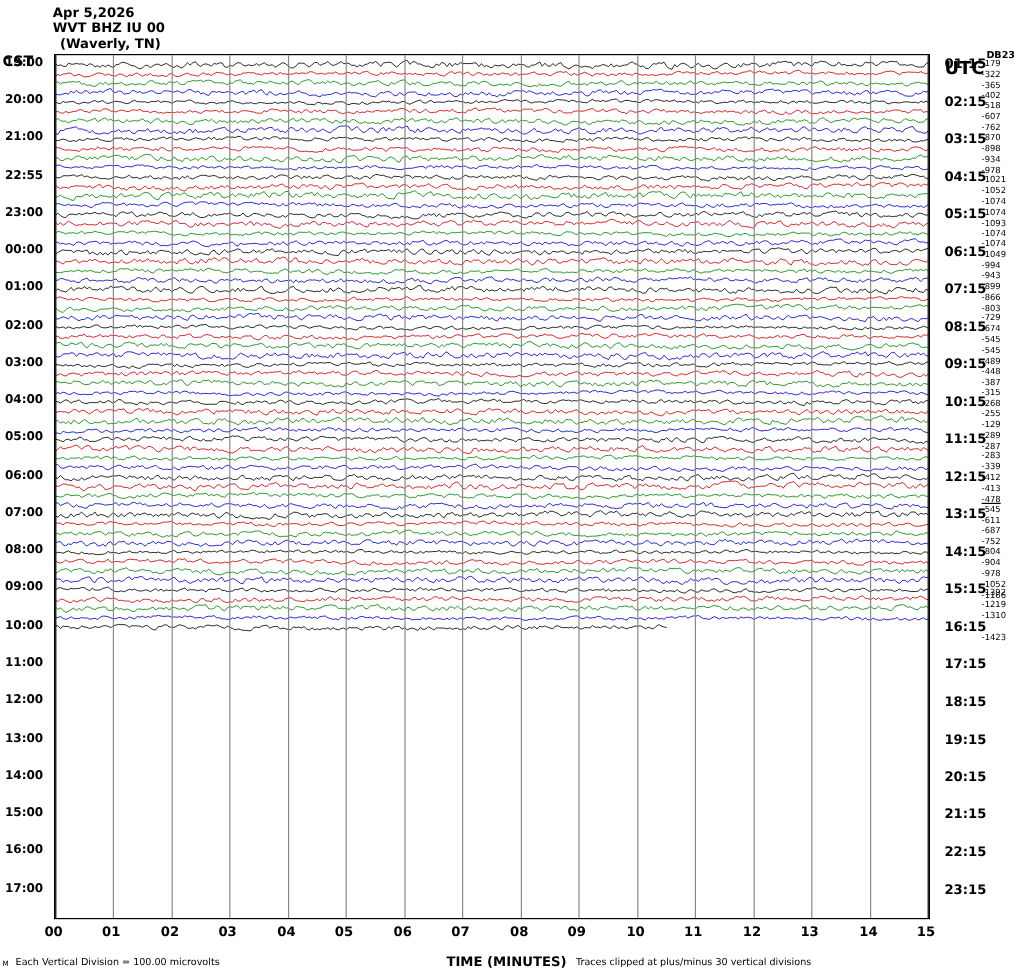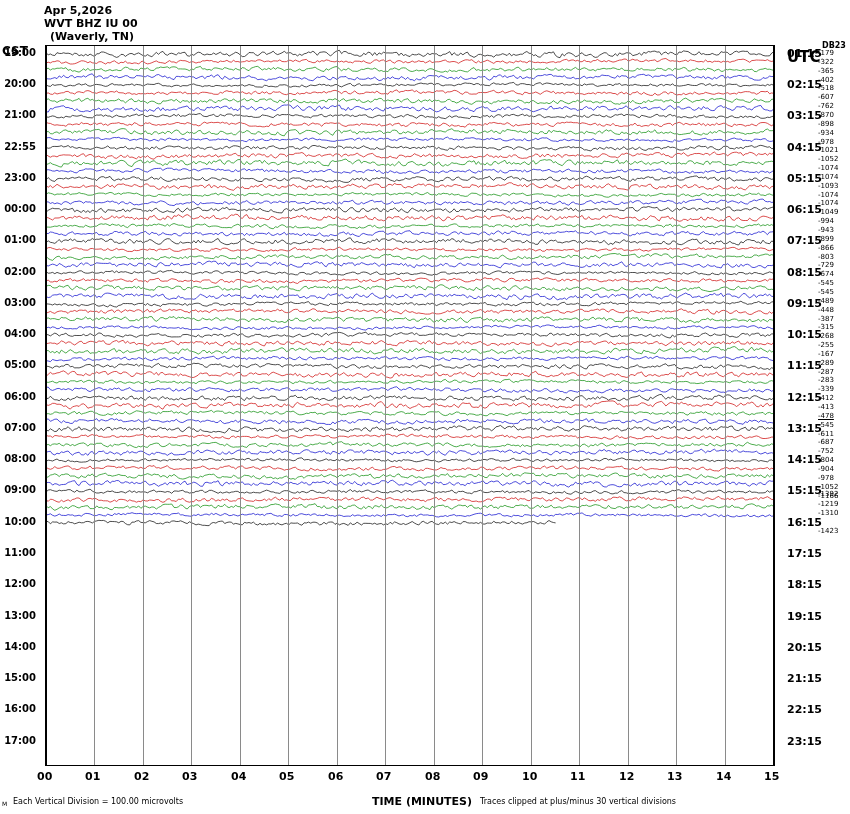--- a/index.html
+++ b/index.html
@@ -225,21 +225,21 @@
     <div class="dbv" style="top: 216px;">-729</div>
     <div class="dbv" style="top: 225px;">-674</div>
     <div class="dbv" style="top: 234px;">-545</div>
     <div class="dbv" style="top: 243px;">-545</div>
     <div class="dbv" style="top: 252px;">-489</div>
     <div class="dbv" style="top: 261px;">-448</div>
     <div class="dbv" style="top: 270px;">-387</div>
     <div class="dbv" style="top: 278px;">-315</div>
     <div class="dbv" style="top: 287px;">-268</div>
     <div class="dbv" style="top: 296px;">-255</div>
-    <div class="dbv" style="top: 305px;">-167</div>
+    <div class="dbv" style="top: 305px;">-129</div>
     <div class="dbv" style="top: 314px;">-289</div>
     <div class="dbv" style="top: 323px;">-287</div>
     <div class="dbv" style="top: 331px;">-283</div>
     <div class="dbv" style="top: 340px;">-339</div>
     <div class="dbv" style="top: 349px;">-412</div>
     <div class="dbv" style="top: 358px;">-413</div>
     <div class="dbv" style="top: 367px; text-decoration: underline;">-478</div>
     <div class="dbv" style="top: 376px;">-545</div>
     <div class="dbv" style="top: 385px;">-611</div>
     <div class="dbv" style="top: 393px; text-align: right;">-687</div>

